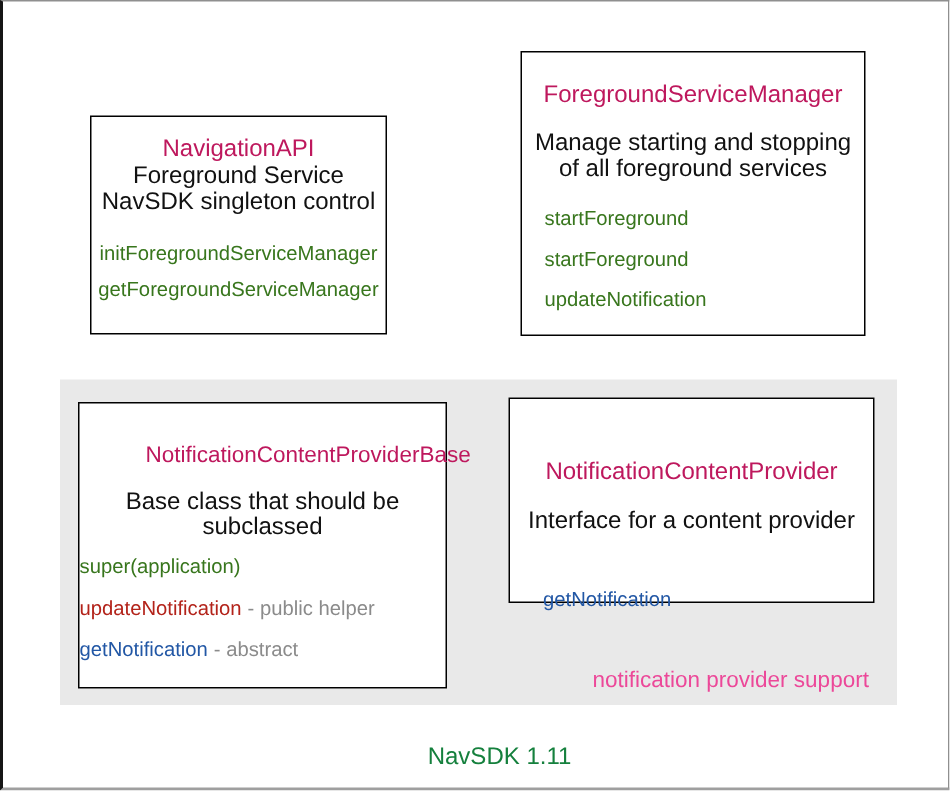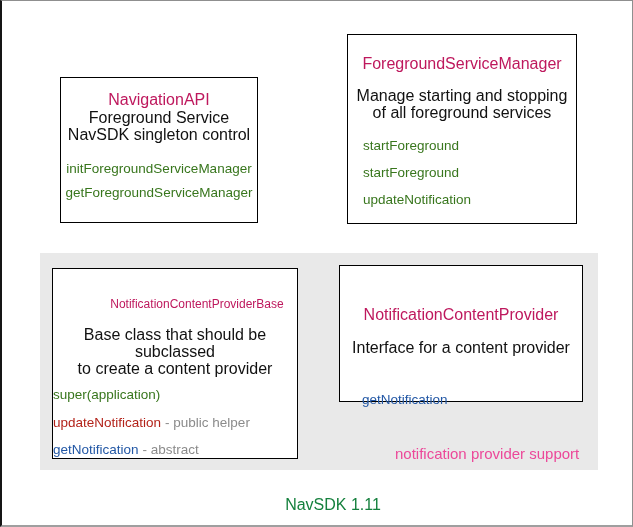--- a/index.html
+++ b/index.html
@@ -43,21 +43,21 @@
 
   .box-title {
     font-size: 16px;
     line-height: 18px;
     color: #be185d;
     white-space: nowrap;
     text-align: center;
   }
   #box-navigation-api .box-title         { margin-top: 13px; }
   #box-foreground-service-mgr .box-title { margin-top: 20px; }
-  #box-ncp-base .box-title               { margin-top: 26px; font-size: 12px; margin-left: 44px; }
+  #box-ncp-base .box-title               { margin-top: 26px; font-size: 15px; margin-left: 44px; }
   #box-ncp .box-title                    { margin-top: 40px; }
 
   .box-desc {
     font-size: 16px;
     line-height: 17px;
     color: #111111;
   }
   #box-navigation-api .box-desc          { }
   #box-foreground-service-mgr .box-desc  { margin-top: 14px; }
   #box-ncp-base .box-desc                { margin-top: 13px; }
@@ -130,21 +130,20 @@
       <div class="method-line"><span class="m-green">startForeground</span></div>
       <div class="method-line"><span class="m-green">startForeground</span></div>
       <div class="method-line"><span class="m-green">updateNotification</span></div>
     </div>
   </div>
 
   <div class="class-box" id="box-ncp-base">
     <div class="box-title">NotificationContentProviderBase</div>
     <div class="box-desc">
       <div>Base class that should be subclassed</div>
-      <div>to create a content provider</div>
     </div>
     <div class="methods">
       <div class="method-line"><span class="m-green">super(application)</span></div>
       <div class="method-line"><span class="m-red">updateNotification</span><span class="method-suffix">- public helper</span></div>
       <div class="method-line"><span class="m-blue">getNotification</span><span class="method-suffix">- abstract</span></div>
     </div>
   </div>
 
   <div class="class-box" id="box-ncp">
     <div class="box-title">NotificationContentProvider</div>

